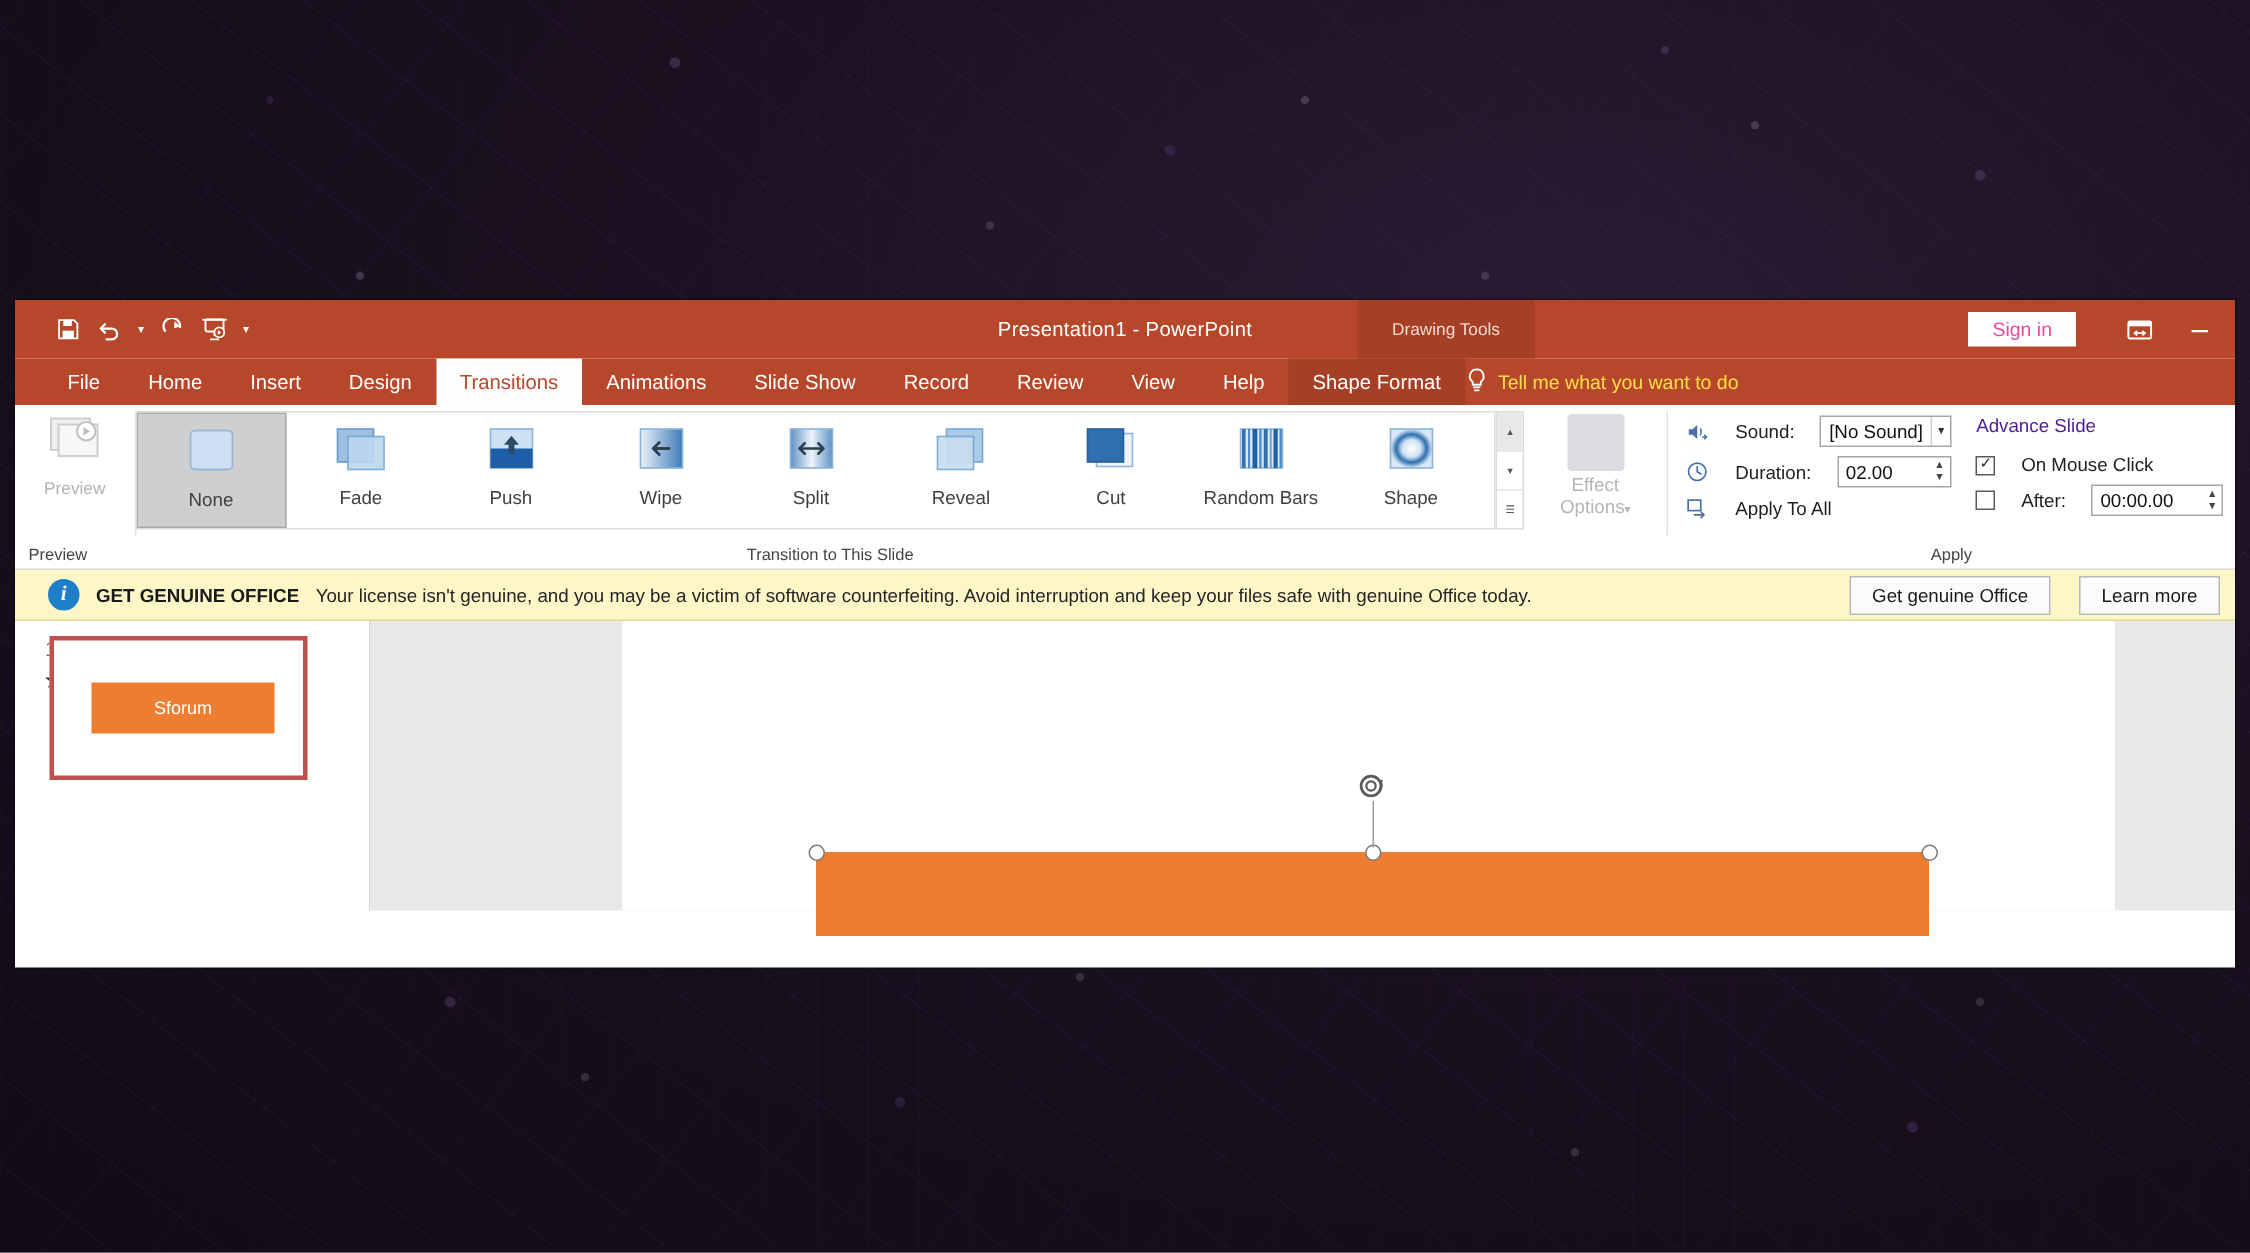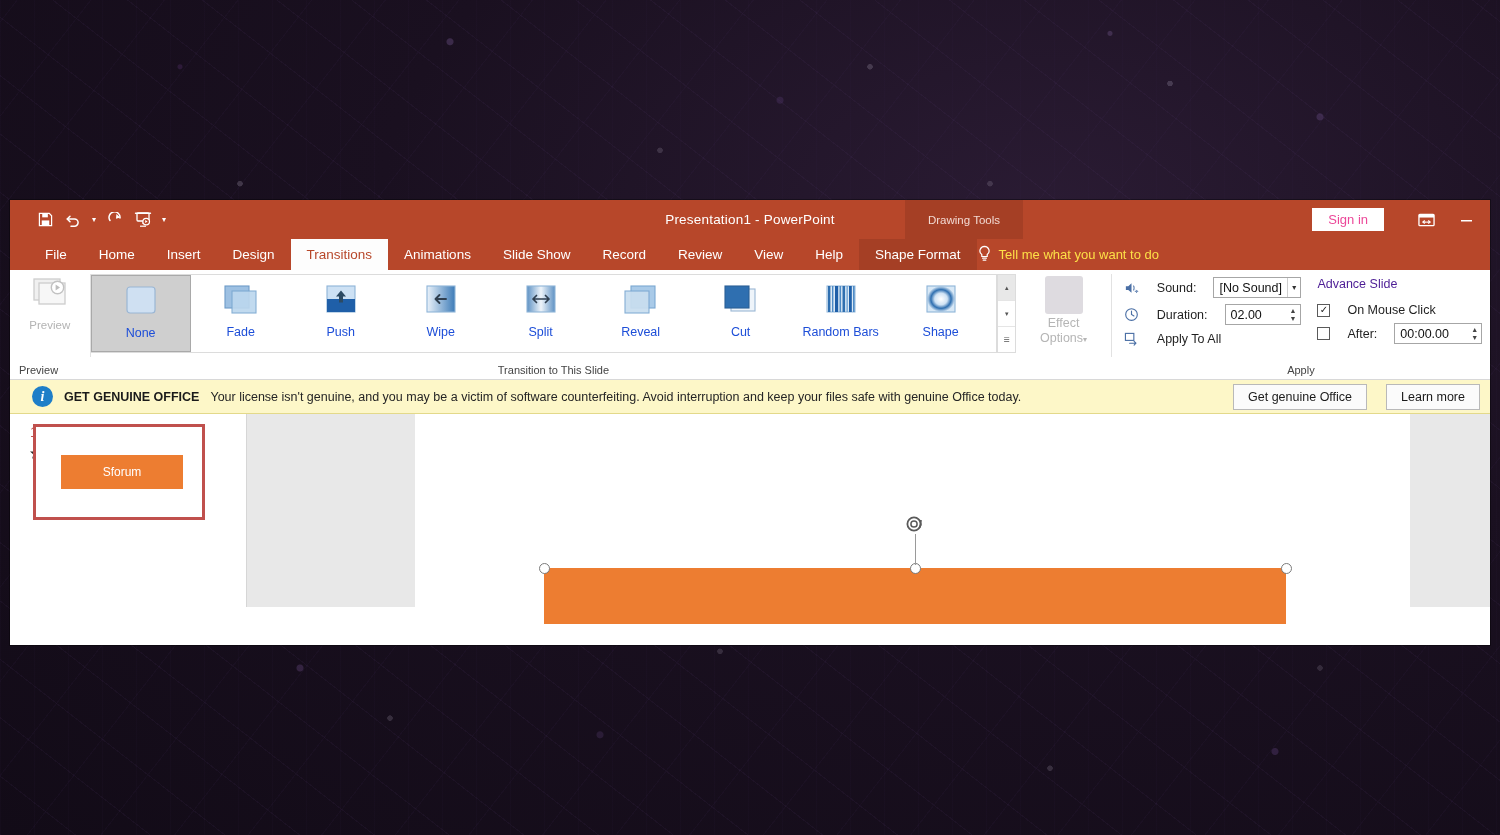--- a/index.html
+++ b/index.html
@@ -139,21 +139,21 @@
     display: flex; align-items: flex-start; height: 79px;
     border: 1px solid #dcdcdc; border-left: none; margin-top: 4px;
     overflow: hidden; flex: 1;
   }
   .gitem {
     width: 100px; height: 77px; display: flex; flex-direction: column;
     align-items: center; justify-content: flex-start; padding-top: 9px;
     gap: 5px;
   }
   .gitem.selected { background: #cfcfcf; border: 1px solid #a9a9a9; }
-  .gitem .glabel { font-size: 12.5px; color: #1d4ed8; }
+  .gitem .glabel { font-size: 12.5px; color: #404040; }
   .gthumb {
     width: 42px; height: 36px; position: relative;
   }
   .gallery-scroll {
     width: 19px; height: 79px; margin-top: 4px;
     border: 1px solid #dcdcdc; display: flex; flex-direction: column;
     background: #fff;
   }
   .gsb {
     flex: 1; display: flex; align-items: center; justify-content: center;

